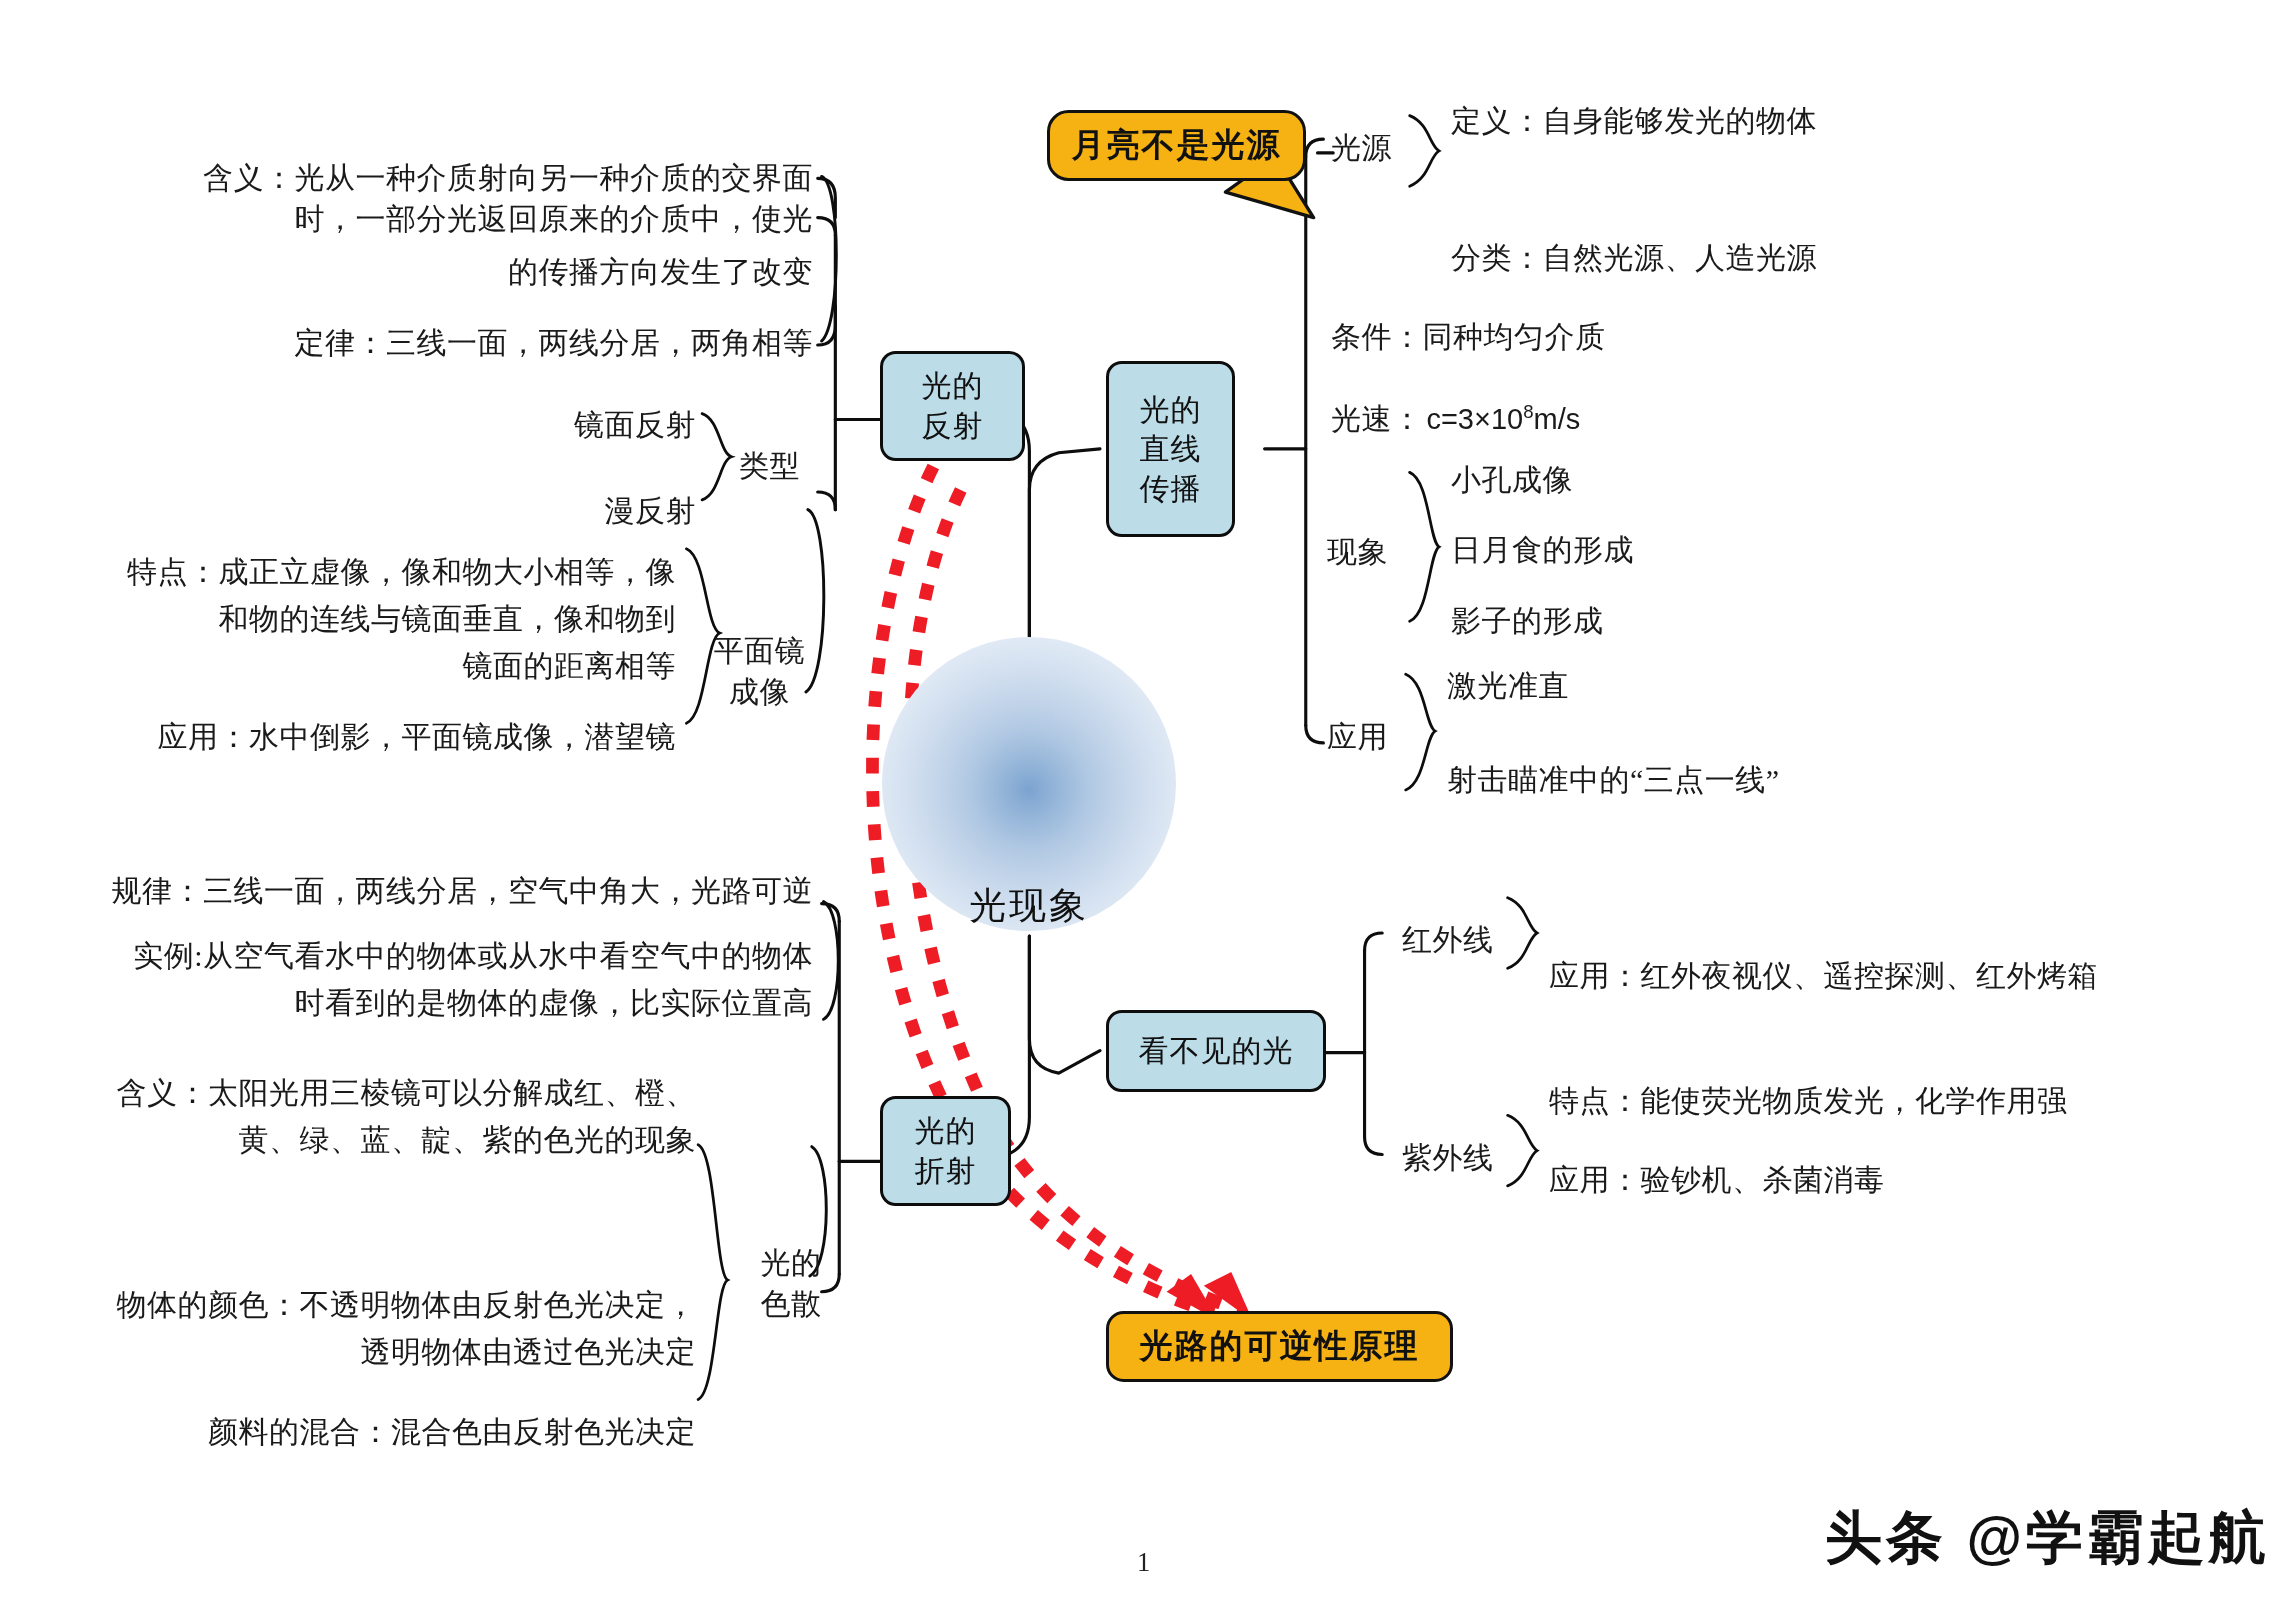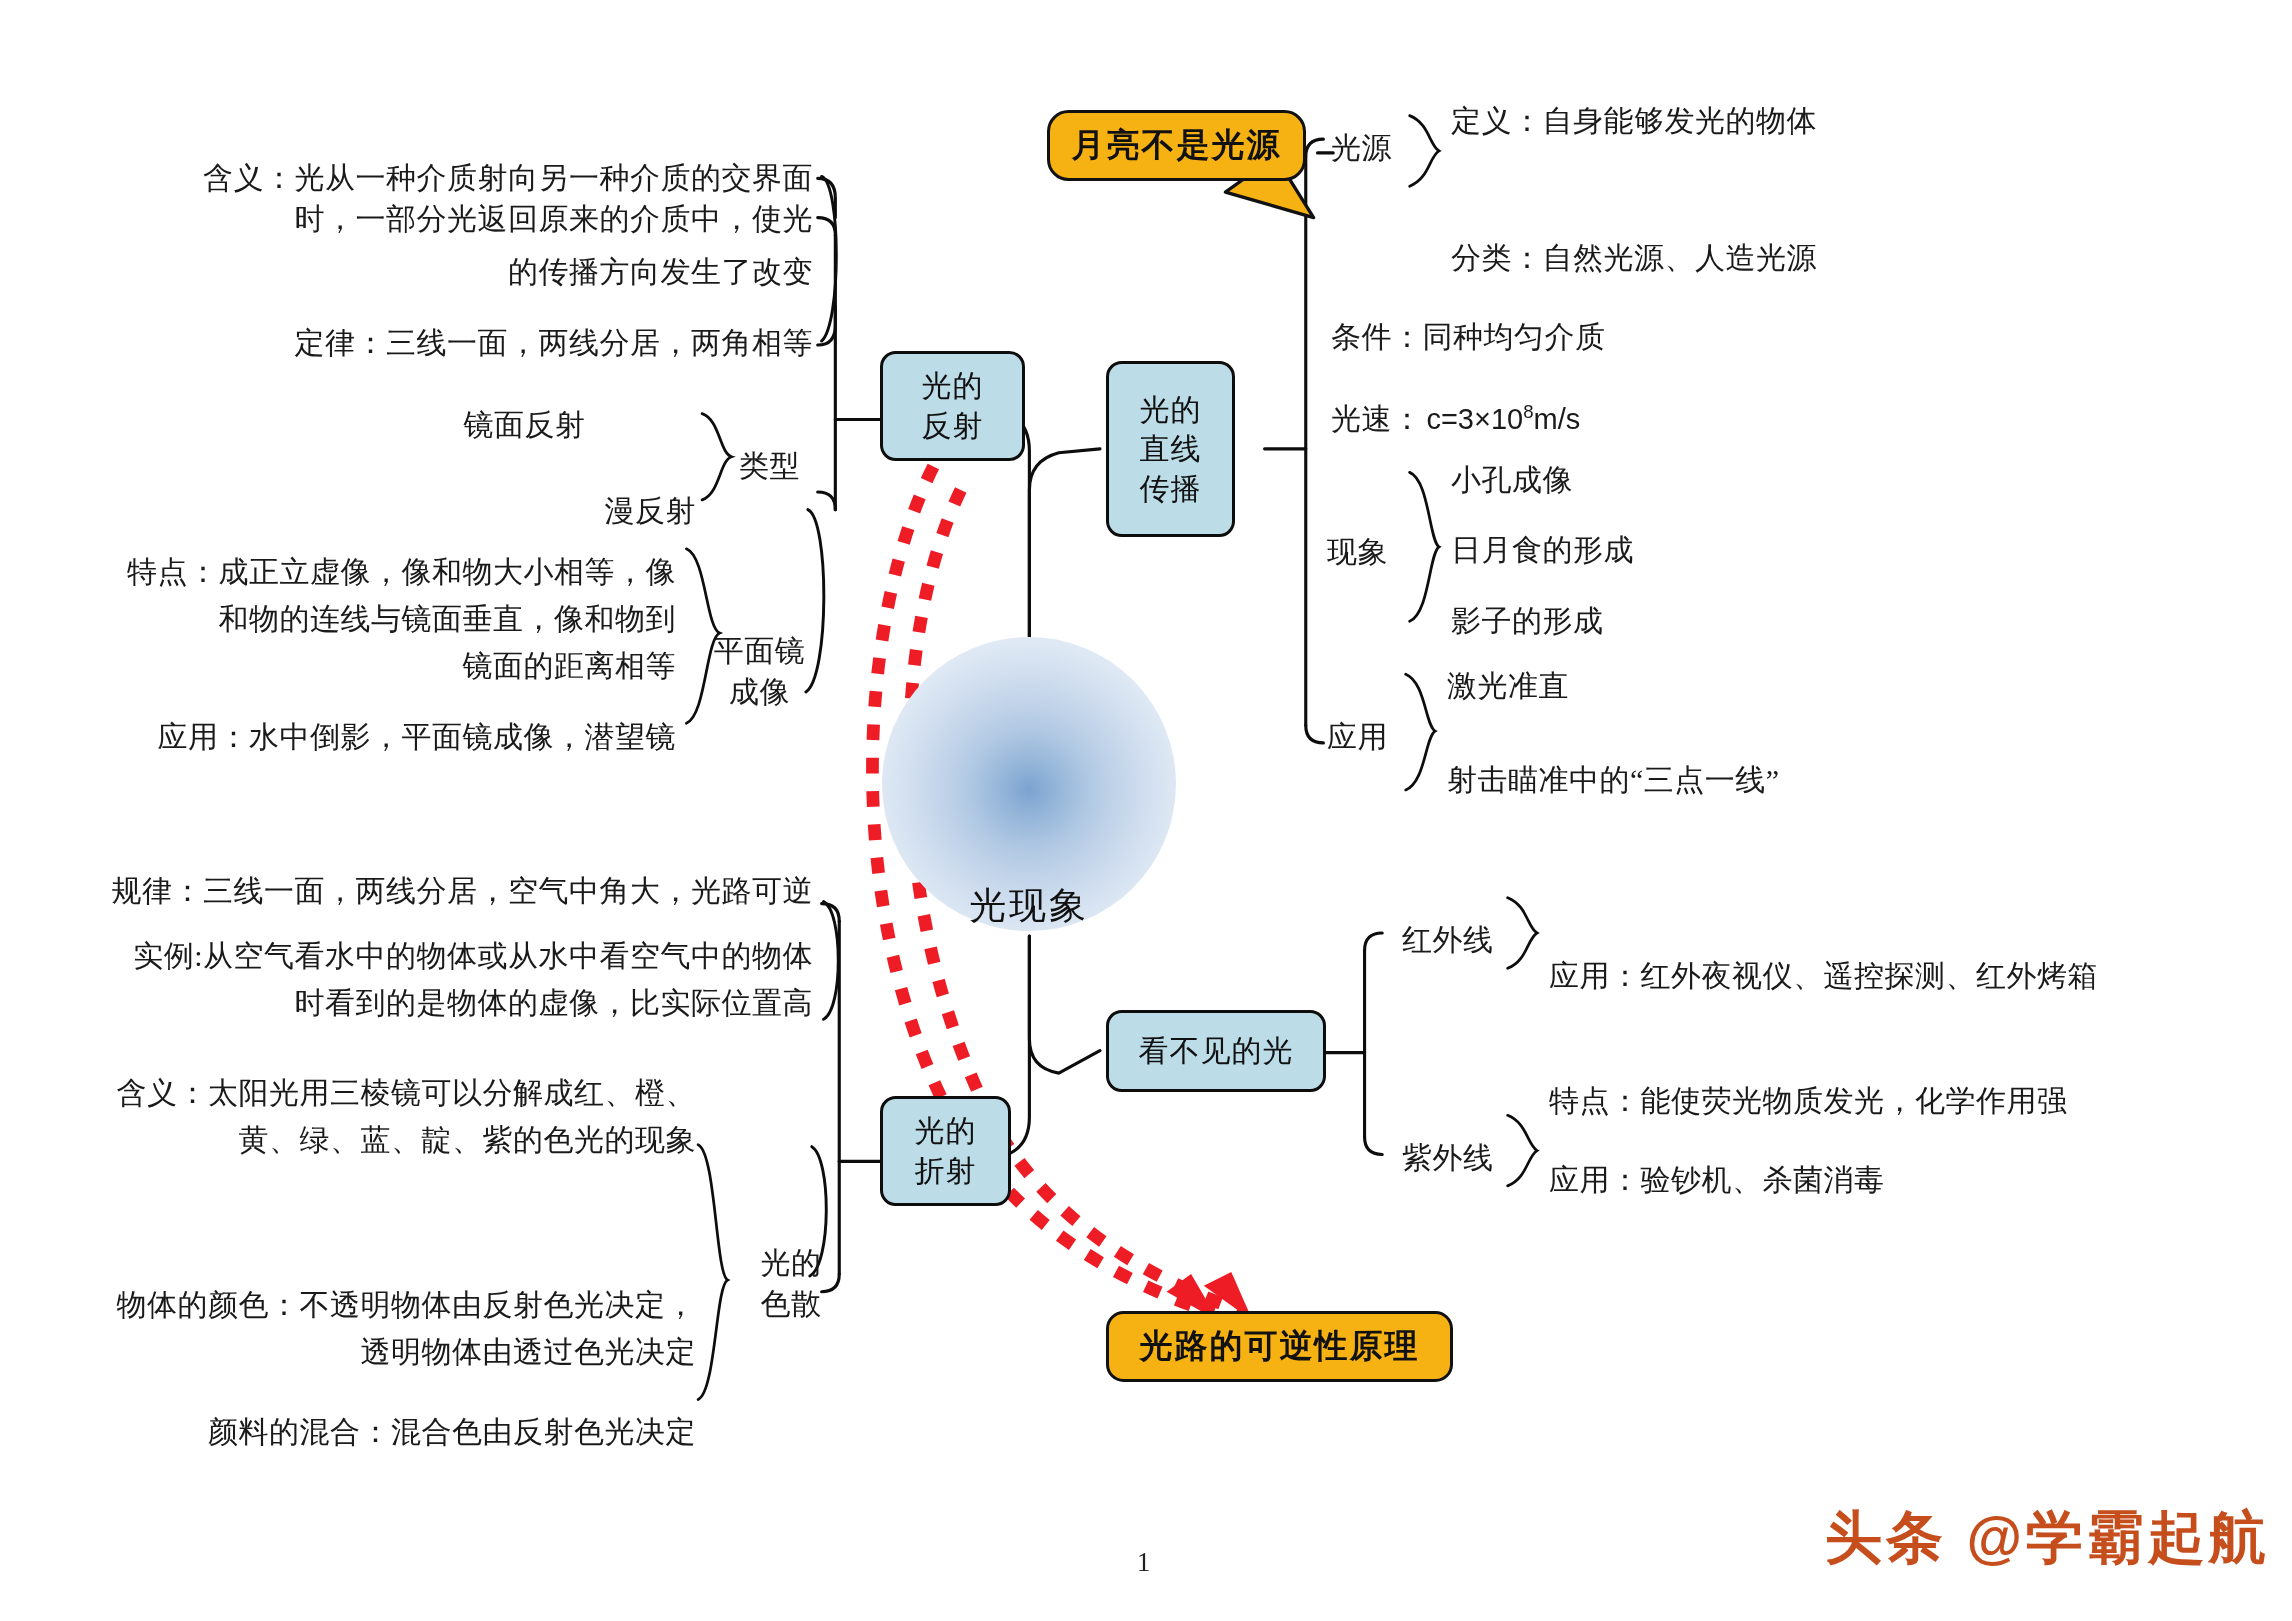--- a/index.html
+++ b/index.html
@@ -36,21 +36,21 @@
     background:radial-gradient(circle at 50% 52%,
        #7ba3d0 0%, #93b4d8 12%, #b3cae4 30%, #c9d9ec 48%,
        #dbe6f3 66%, #e9f0f8 82%, #f4f8fc 93%, #fdfeff 100%);
     display:flex;align-items:flex-end;justify-content:center;
   }
   #sphere span{font-size:37px;letter-spacing:2.9px;color:#111;}
 
   #page-num{position:absolute;font-size:26.5px;color:#222;}
   #watermark{
     position:absolute;font-size:57px;font-weight:700;letter-spacing:3.9px;
-    color:#c2410c;font-family:"Liberation Sans","DejaVu Sans",sans-serif;
+    color:#000000;font-family:"Liberation Sans","DejaVu Sans",sans-serif;
     opacity:.93;
   }
   .sans{font-family:"Liberation Sans","DejaVu Sans",sans-serif;font-size:29px;}
   .sans sup{font-size:18.6px;vertical-align:super;}
 </style>
 </head>
 <body>
 
 <div id="canvas">
 
@@ -161,21 +161,21 @@
   <div class="orange" style="left:1106px;top:1311px;width:347px;height:71px;">
     <span>光路的可逆性原理</span>
   </div>
 
   <div class="txt r" style="left:88px;top:155px;width:725px;">含义：光从一种介质射向另一种介质的交界面</div>
   <div class="txt r" style="left:88px;top:196px;width:725px;">时，一部分光返回原来的介质中，使光</div>
   <div class="txt r" style="left:88px;top:249px;width:725px;">的传播方向发生了改变</div>
 
   <div class="txt r" style="left:88px;top:320px;width:725px;">定律：三线一面，两线分居，两角相等</div>
 
-  <div class="txt r" style="left:353px;top:402px;width:343px;text-align:center;">镜面反射</div>
+  <div class="txt r" style="left:353px;top:402px;width:343px;">镜面反射</div>
   <div class="txt r" style="left:353px;top:488px;width:343px;">漫反射</div>
   <div class="txt" style="left:739px;top:443px;">类型</div>
 
   <div class="txt r" style="left:39px;top:549px;width:637px;">特点：成正立虚像，像和物大小相等，像</div>
   <div class="txt r" style="left:39px;top:596px;width:637px;">和物的连线与镜面垂直，像和物到</div>
   <div class="txt r" style="left:39px;top:643px;width:637px;">镜面的距离相等</div>
   <div class="txt r" style="left:39px;top:714px;width:637px;">应用：水中倒影，平面镜成像，潜望镜</div>
 
   <div class="txt c" style="left:696px;top:631px;width:127px;white-space:pre-line;line-height:1.36;">平面镜
 成像</div>

